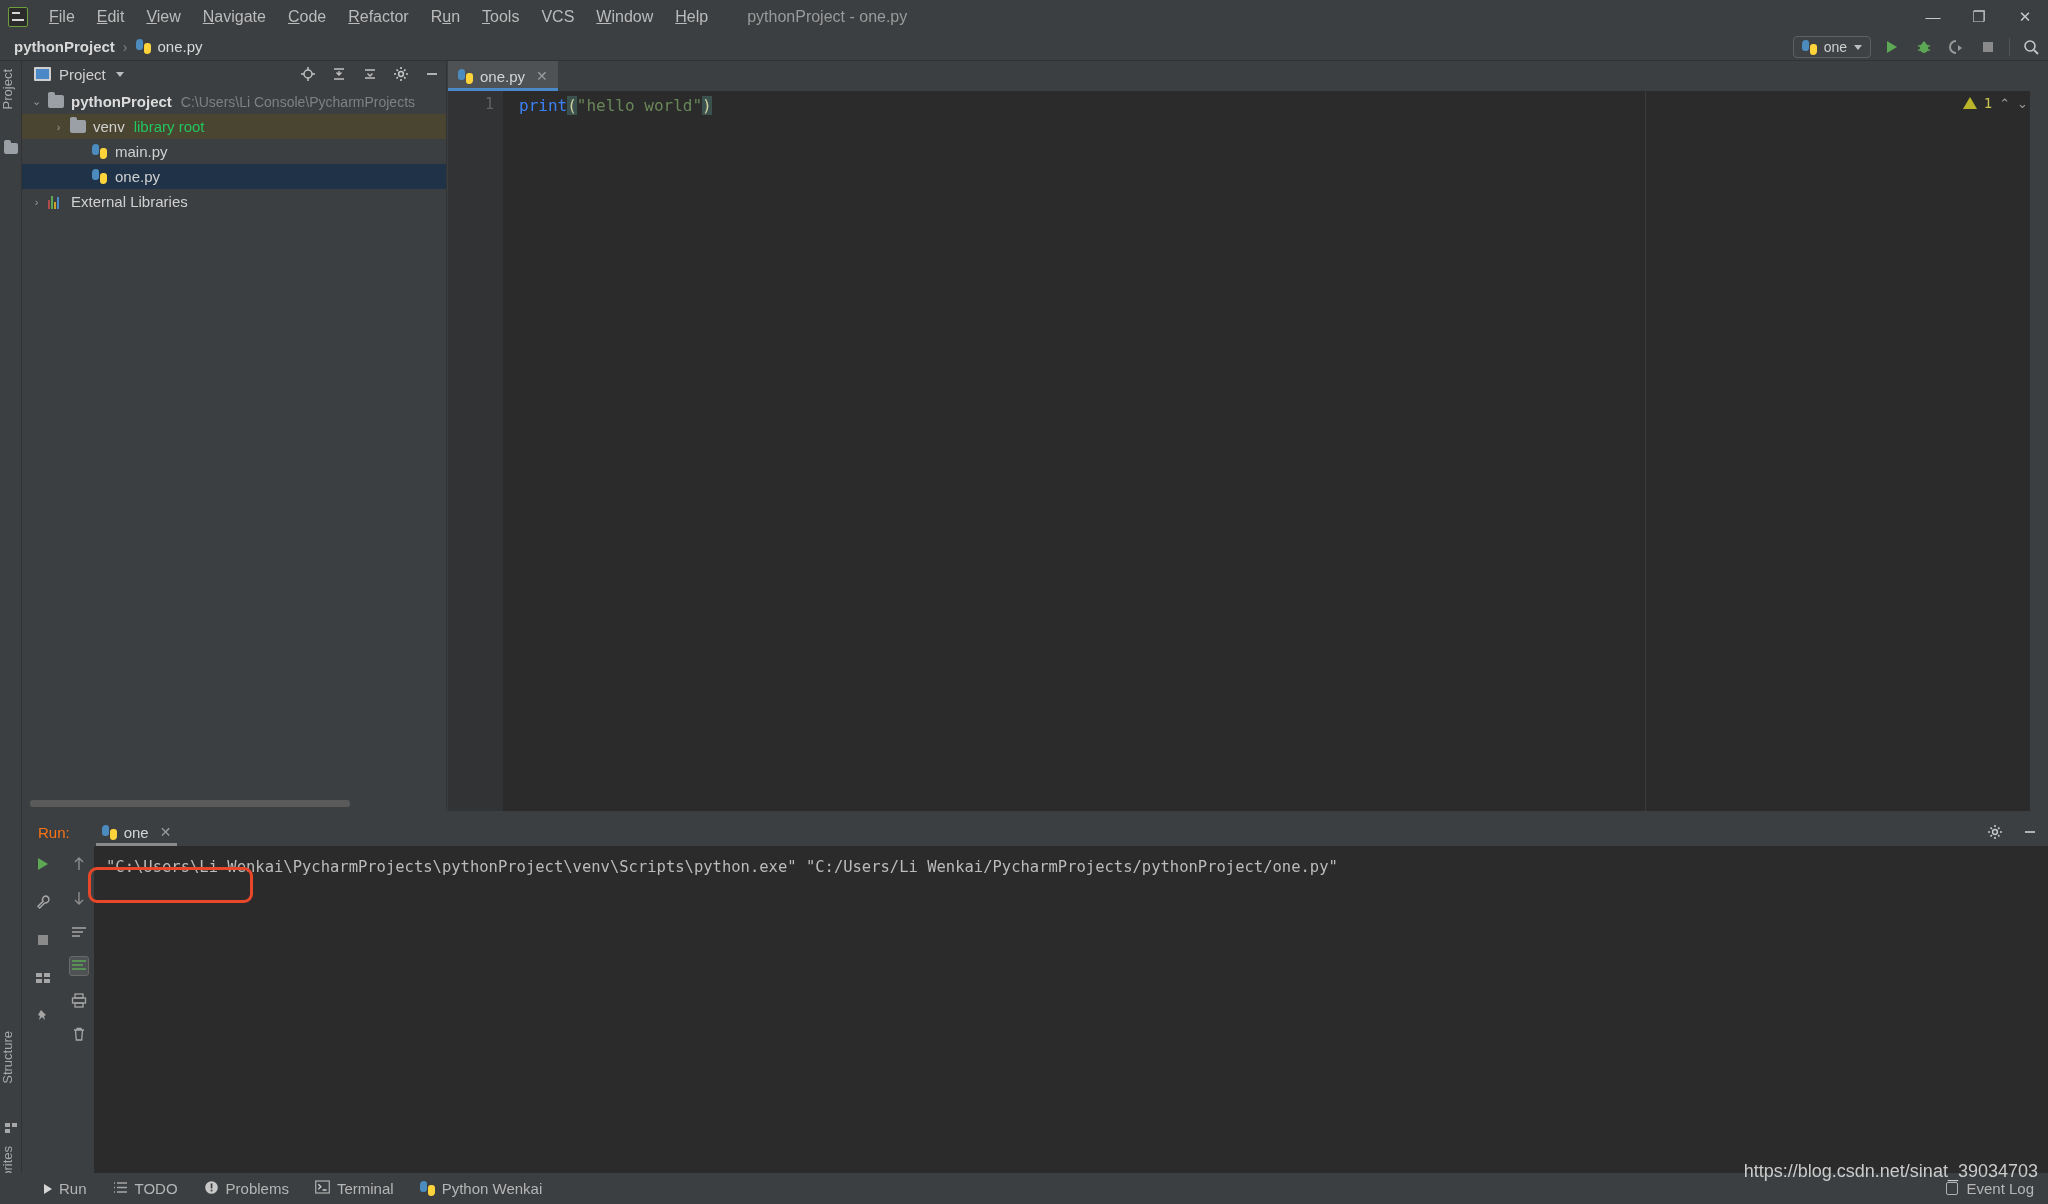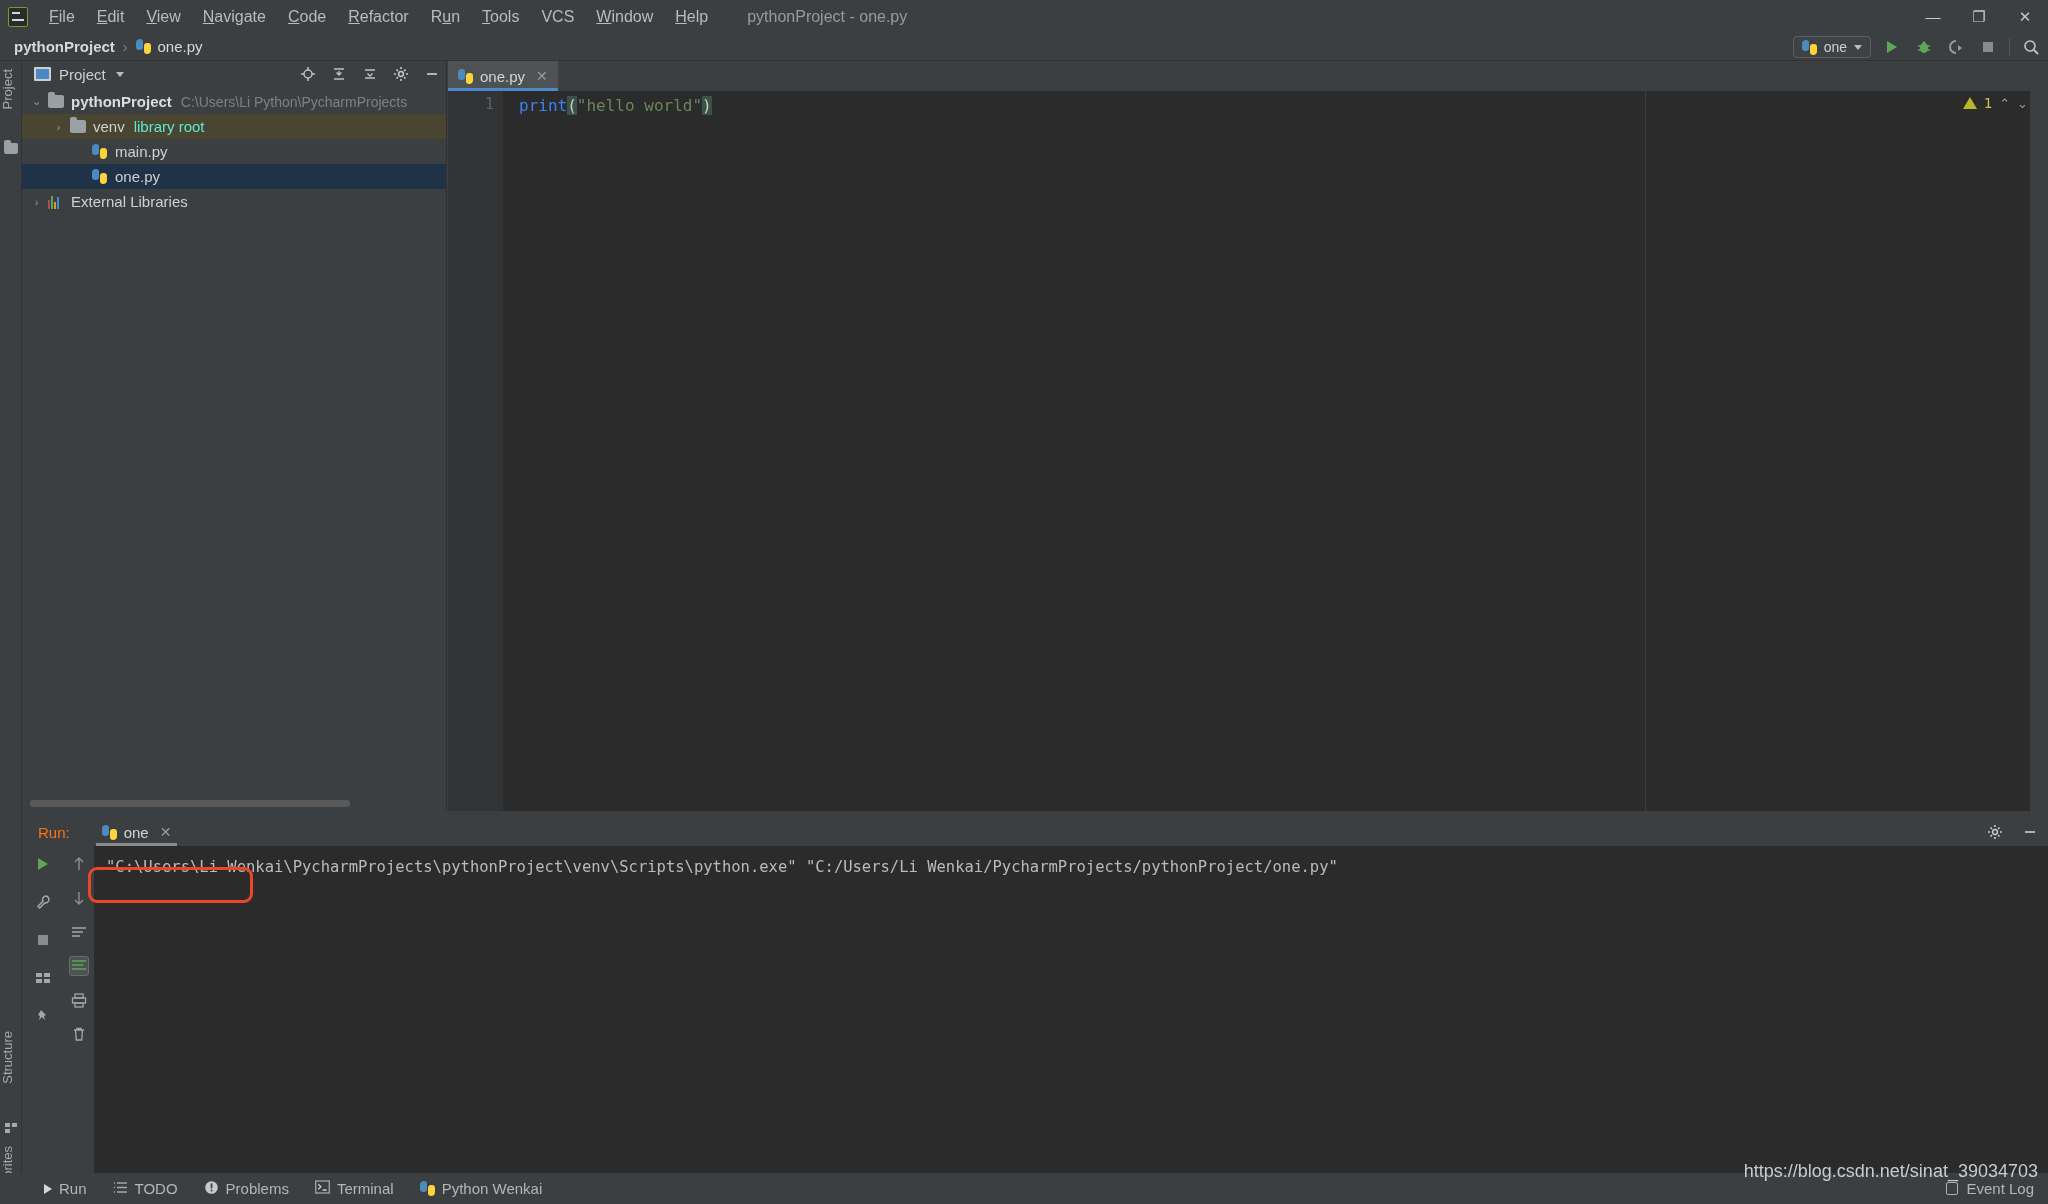--- a/index.html
+++ b/index.html
@@ -96,21 +96,21 @@
   .trow.sel { background:#1f3247; }
   .trow.hl { background:#4a4530; }
   .arrow { width:13px; height:13px; color:#9a9a9a; font-size:11px; display:flex; align-items:center; justify-content:center; flex:none; }
   .folder {
     width:16px; height:13px; background:#9aa0a6; border-radius:2px; flex:none; position:relative;
   }
   .folder::before{ content:""; position:absolute; left:0; top:-3px; width:7px; height:4px; background:#9aa0a6; border-radius:2px 2px 0 0; }
   .tlabel { color:#d0d0d0; }
   .tlabel.bold { font-weight:bold; color:#dcdcdc; }
   .tpath { color:#7e8183; font-size:14px; }
-  .tmuted { color:#5eead4; }
+  .tmuted { color:#22c55e; }
 
   .libico { width:16px; height:14px; display:flex; align-items:flex-end; gap:1px; flex:none; }
   .libico span { width:2px; display:block; }
 
   .scr-ico { width:15px; height:14px; background:#8d9094; border-radius:2px; position:relative; flex:none; }
   .scr-ico::after { content:""; position:absolute; right:-2px; bottom:-1px; width:8px; height:8px; border-radius:50%; background:#4a88c7; }
 
   .hscroll {
     position:absolute; left:8px; bottom:4px; width:320px; height:7px;
     background:#5a5a5a; border-radius:3px;
@@ -330,21 +330,21 @@
         </div>
       </div>
     </div>
 
     <div class="tree">
 
       <div class="trow" style="padding-left:8px;">
         <span class="arrow">⌄</span>
         <span class="folder" style="margin:0 7px 0 5px;"></span>
         <span class="tlabel bold">pythonProject</span>
-        <span class="tpath" style="margin-left:9px;">C:\Users\Li Python\PycharmProjects</span>
+        <span class="tpath" style="margin-left:9px;">C:\Users\Li Console\PycharmProjects</span>
       </div>
 
       <div class="trow hl" style="padding-left:30px;">
         <span class="arrow">›</span>
         <span class="folder" style="margin:0 7px 0 5px;"></span>
         <span class="tlabel">venv</span>
         <span class="tmuted" style="margin-left:9px;">library root</span>
       </div>
 
 

